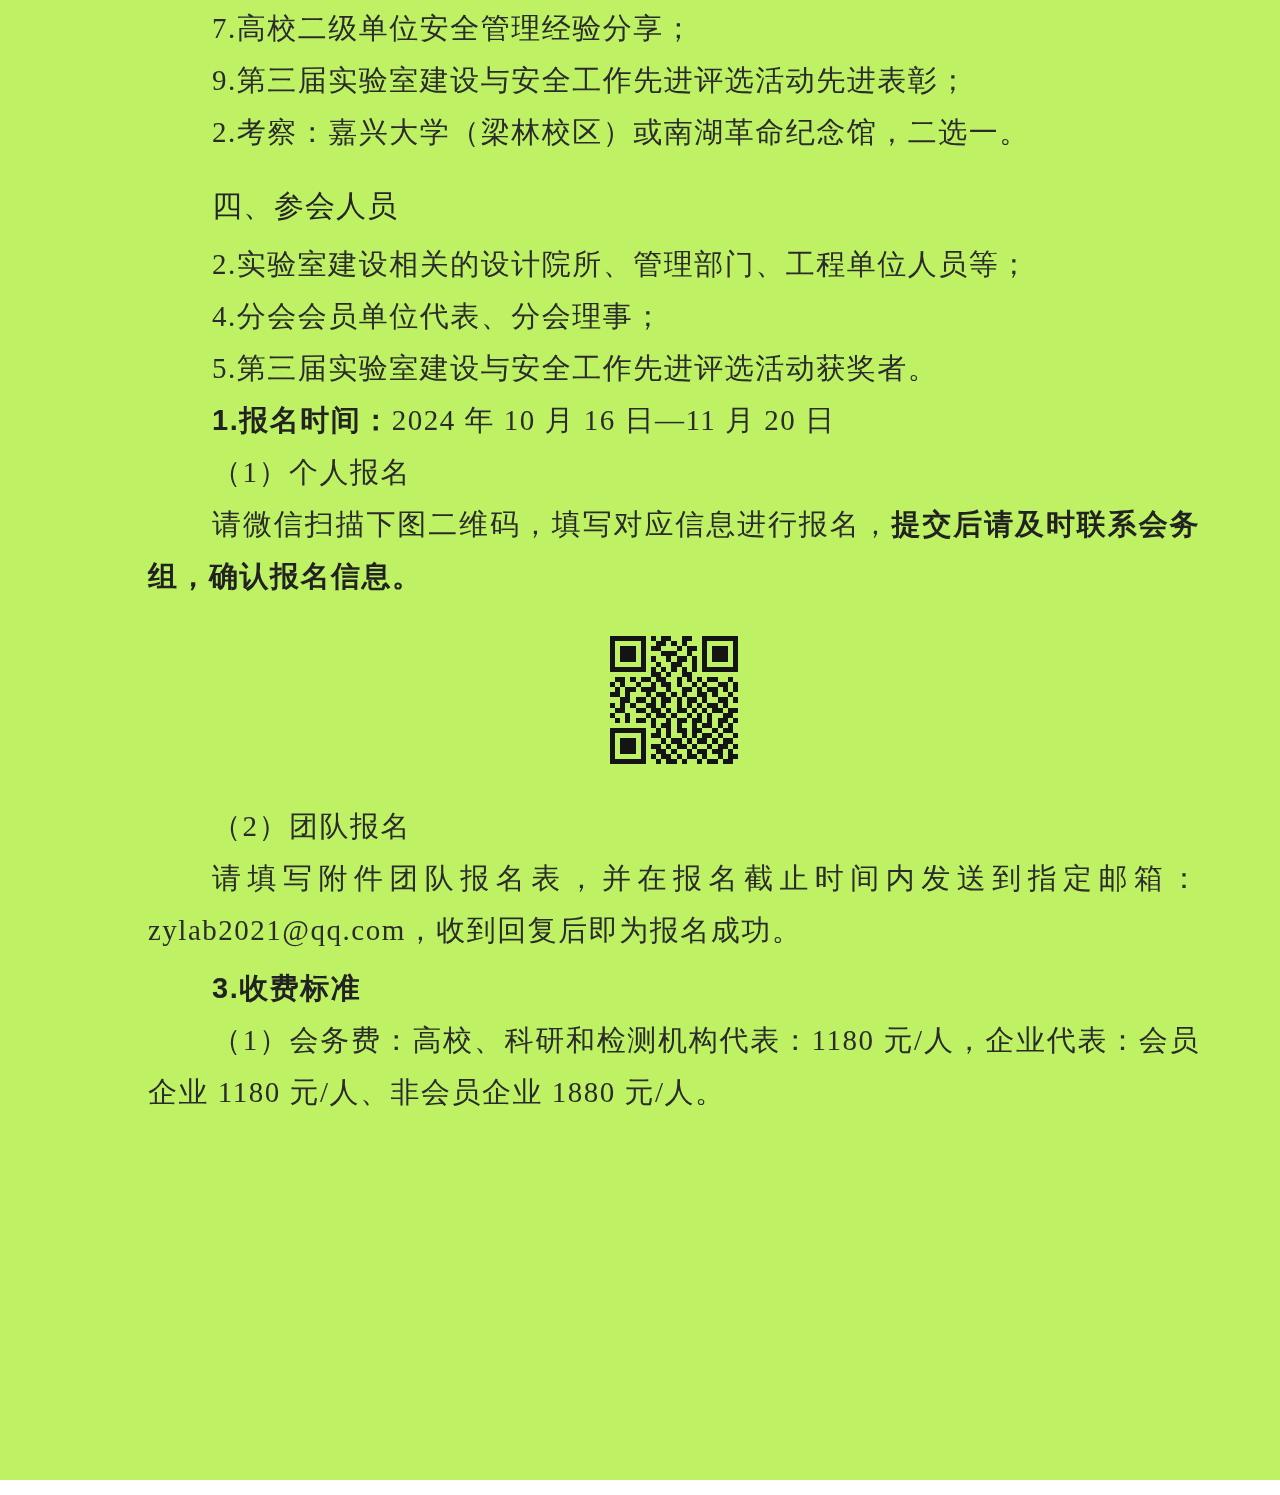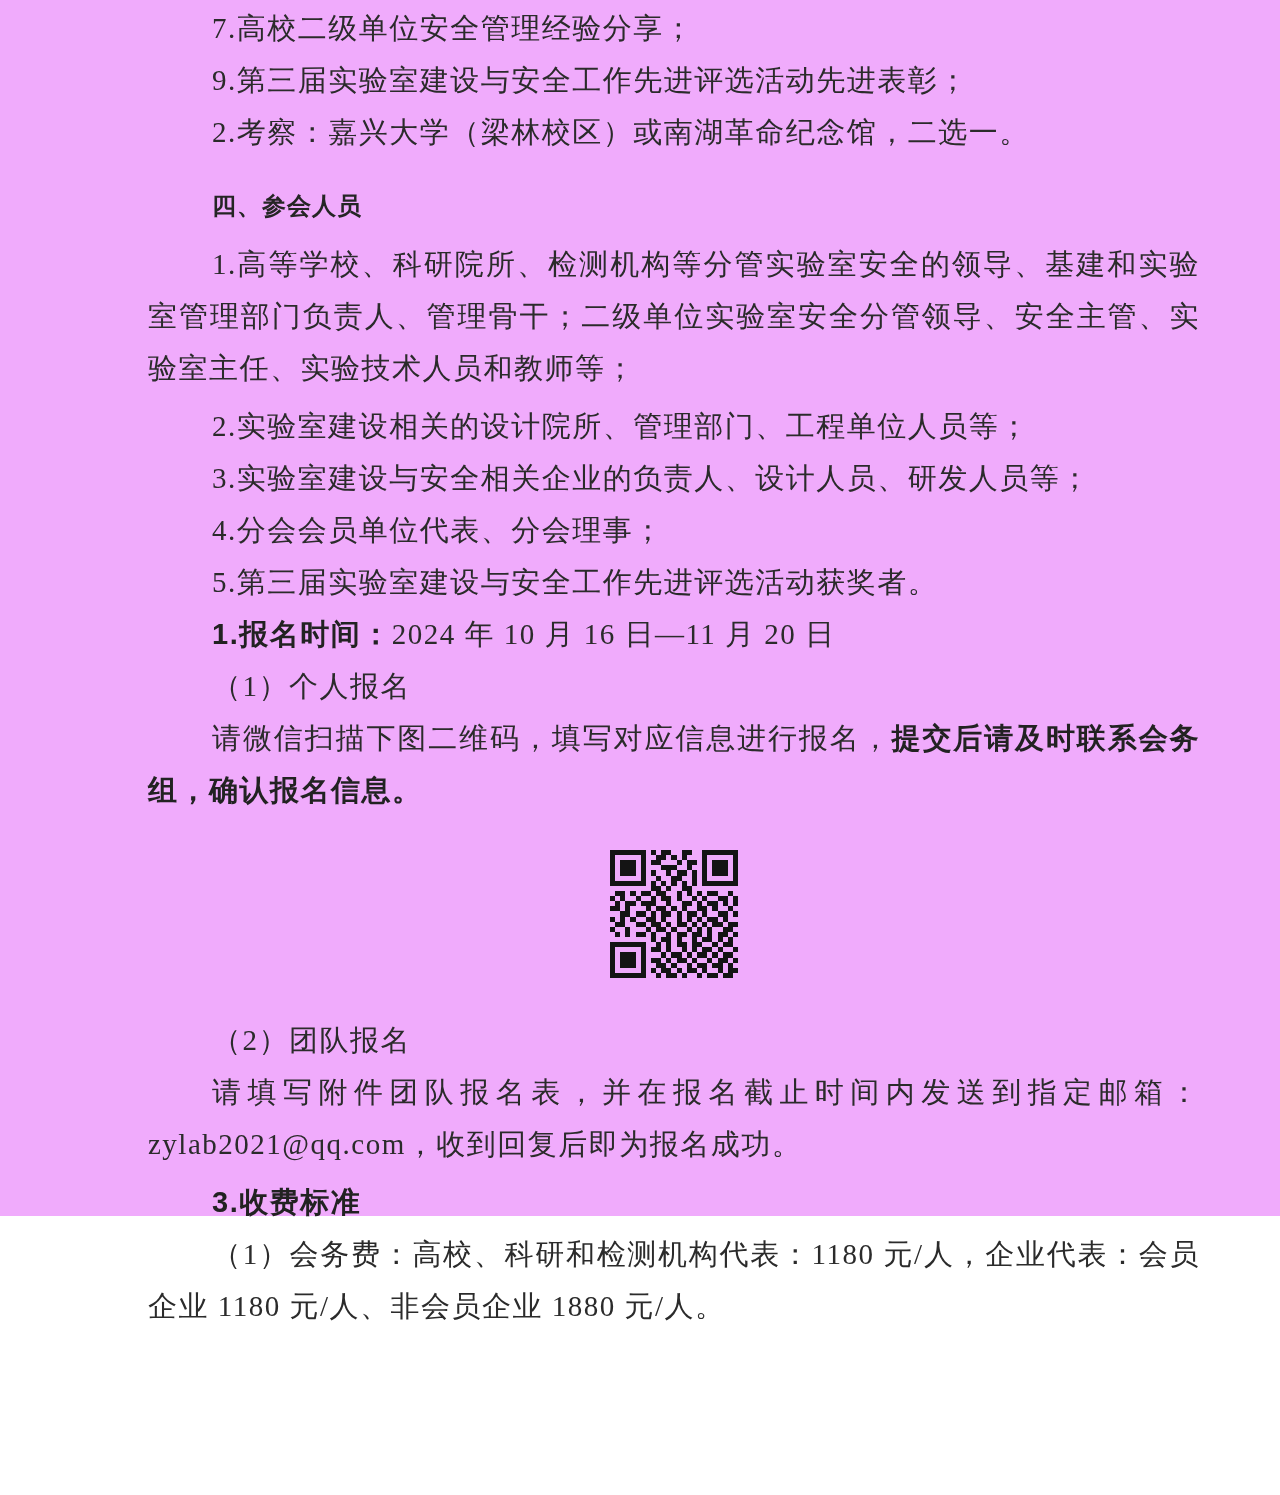--- a/index.html
+++ b/index.html
@@ -7,36 +7,36 @@
     width: 1280px;
     background: #ffffff;
   }
   body {
     height: 1495px;
     overflow: hidden;
     font-family: "Liberation Serif", "DejaVu Serif", serif;
   }
   .page {
     width: 1280px;
-    height: 1216px;
+    height: 1480px;
     padding: 2px 80px 0 148px;
-    background: #f0abfc;
+    background: #bef264;
   }
   .line {
     font-size: 29px;
     line-height: 52px;
     letter-spacing: 1.5px;
     color: #2b2b2b;
     text-align: justify;
   }
   .indent { text-indent: 64px; }
   .heading {
     font-family: "Liberation Sans", "DejaVu Sans", sans-serif;
-    font-weight: 700;
-    font-size: 24px;
+    font-weight: 400;
+    font-size: 30px;
     line-height: 52px;
     letter-spacing: 1px;
     color: #252525;
     text-indent: 64px;
   }
   .gap-lg { margin-top: 22px; }
   .gap-md { margin-top: 26px; }
   .gap-sm { margin-top: 6px; }
   .bold-hei {
     font-family: "Liberation Sans", "DejaVu Sans", sans-serif;
@@ -62,23 +62,21 @@
 <body>
 
 <div class="page">
 
   <p class="line indent">7.高校二级单位安全管理经验分享；</p>
   <p class="line indent">9.第三届实验室建设与安全工作先进评选活动先进表彰；</p>
   <p class="line indent">2.考察：嘉兴大学（梁林校区）或南湖革命纪念馆，二选一。</p>
 
   <p class="heading gap-lg">四、参会人员</p>
 
-  <p class="line indent gap-sm">1.高等学校、科研院所、检测机构等分管实验室安全的领导、基建和实验室管理部门负责人、管理骨干；二级单位实验室安全分管领导、安全主管、实验室主任、实验技术人员和教师等；</p>
   <p class="line indent gap-sm">2.实验室建设相关的设计院所、管理部门、工程单位人员等；</p>
-  <p class="line indent">3.实验室建设与安全相关企业的负责人、设计人员、研发人员等；</p>
   <p class="line indent">4.分会会员单位代表、分会理事；</p>
   <p class="line indent">5.第三届实验室建设与安全工作先进评选活动获奖者。</p>
 
 
   <p class="line indent">
     <span class="bold-hei">1.报名时间：</span><span>2024 年 10 月 16 日—11 月 20 日</span>
   </p>
 
 
   <p class="line indent">（1）个人报名</p>

